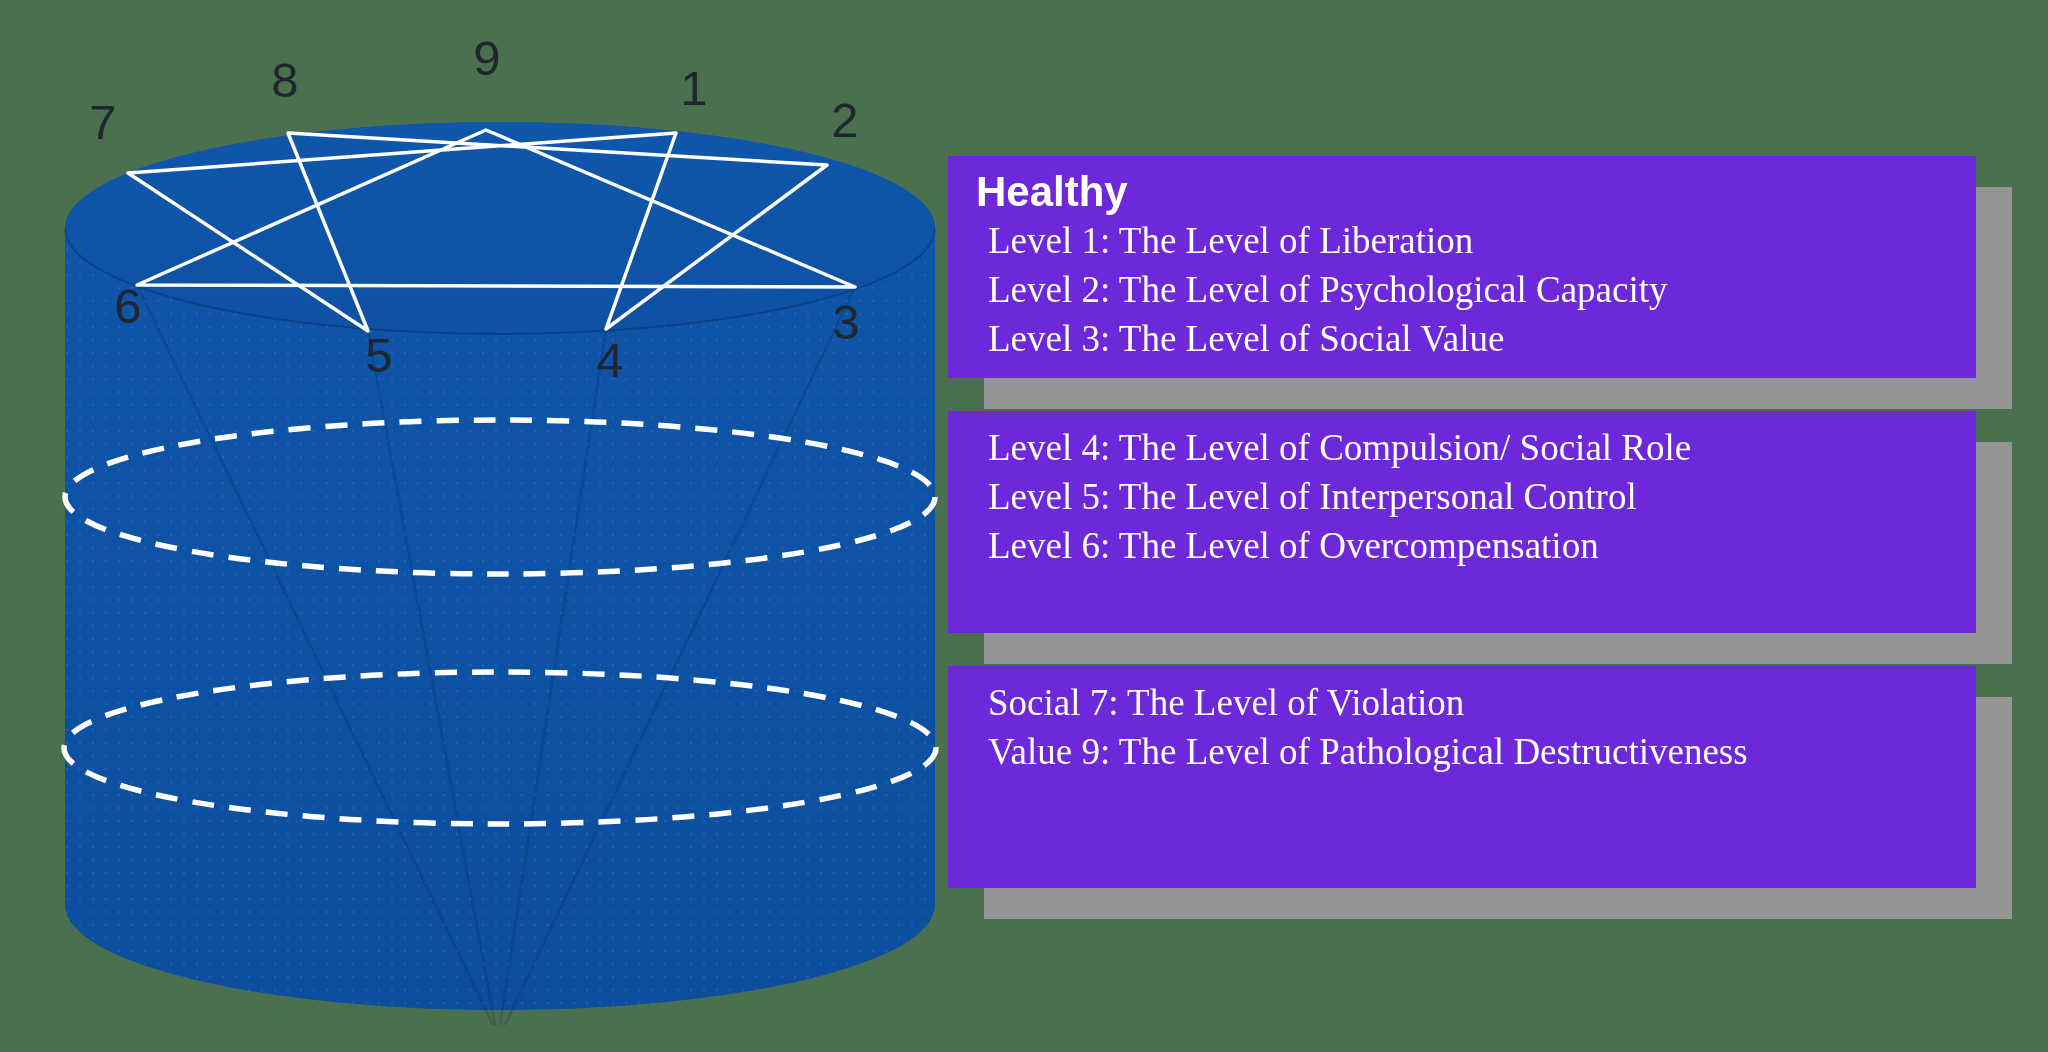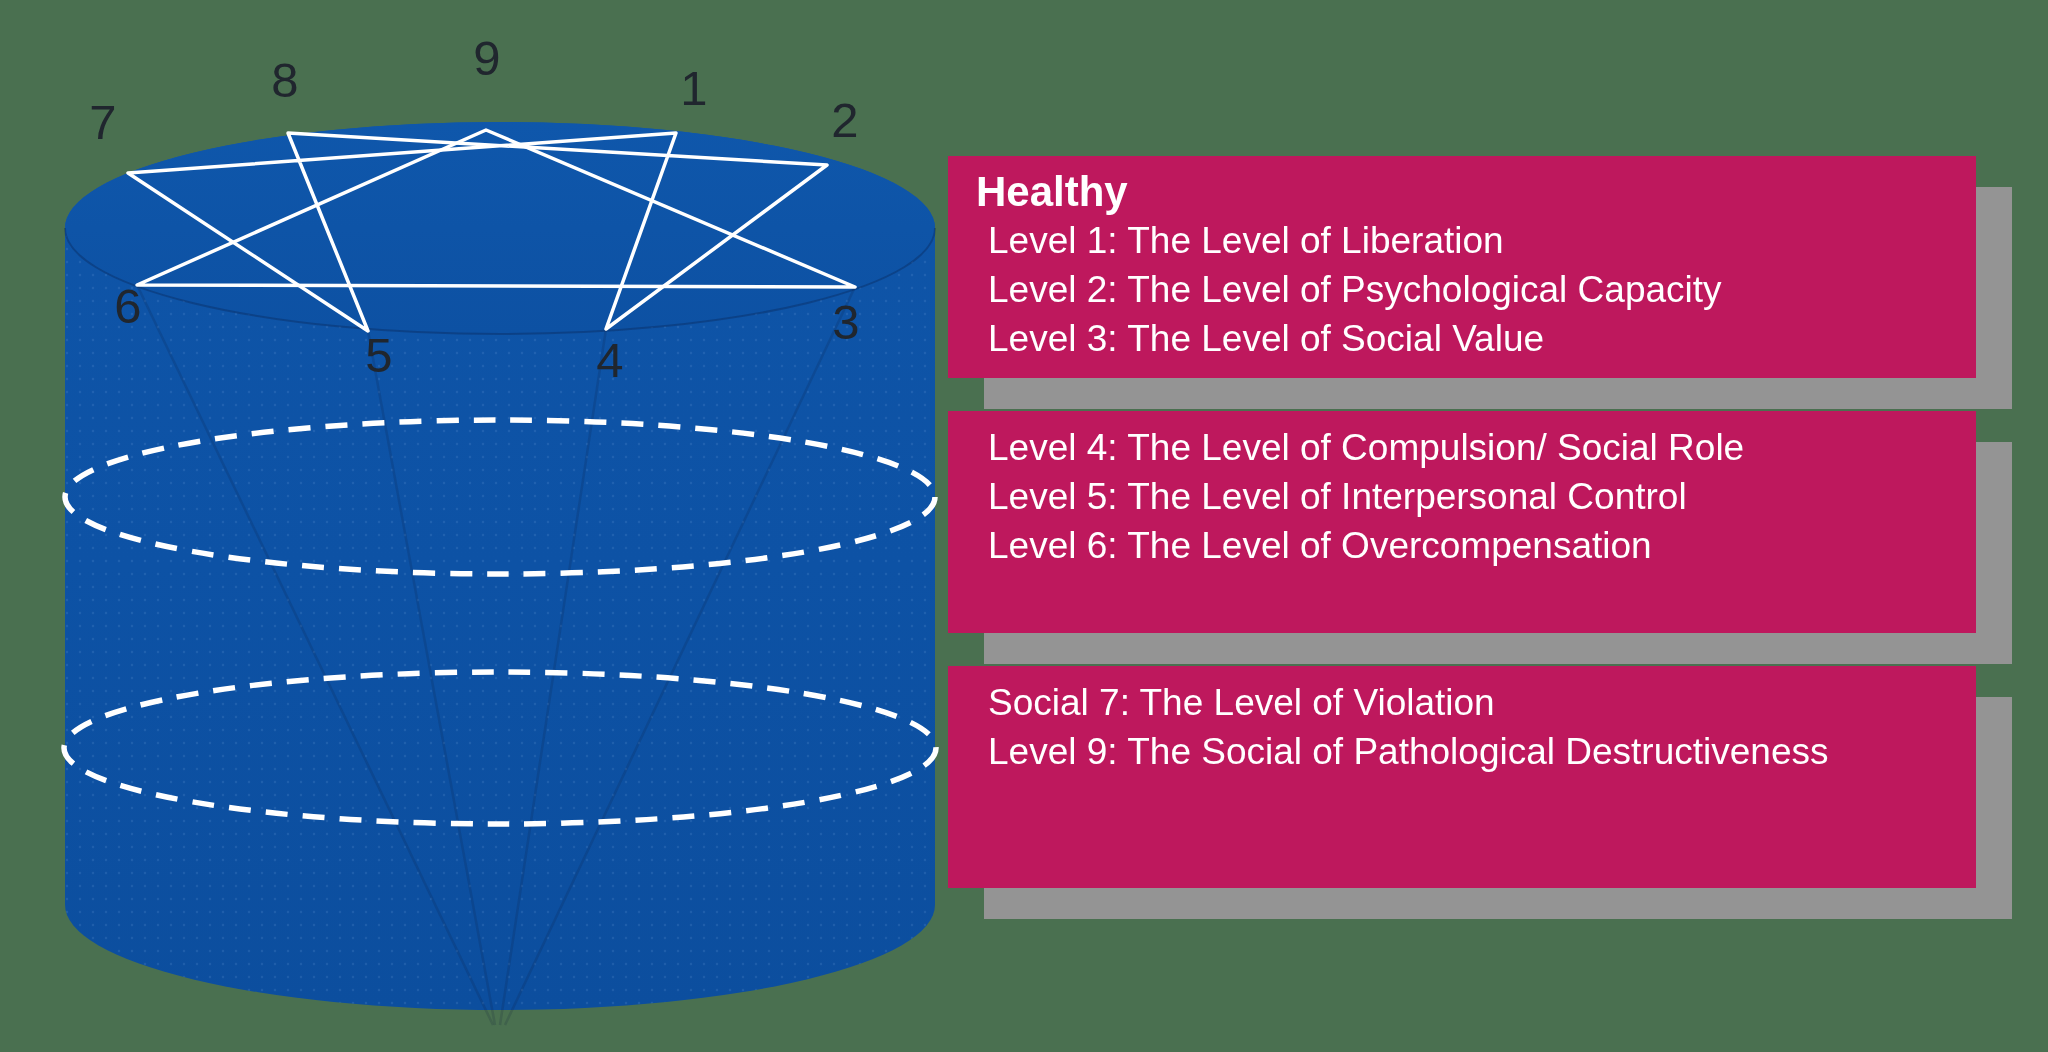--- a/index.html
+++ b/index.html
@@ -28,40 +28,41 @@
   .num.n7{left:103px;top:122px;}
   .num.n8{left:285px;top:80px;}
   .num.n9{left:487px;top:58px;}
 
   
   .panel{
     position:absolute;
     left:948px;
     width:1028px;
     height:222px;
-    background:#be185d;
+    background:#6d28d9;
     box-shadow:36px 31px 0 0 #949494;
     color:#ffffff;
     box-sizing:border-box;
     padding:12px 20px 0 28px;
   }
   .panel.p1{top:156px;}
   .panel.p2{top:411px;}
   .panel.p3{top:666px;}
   .panel-title{
     font-size:42px;
     font-weight:700;
     line-height:48px;
   }
   .panel-items{padding-left:12px;}
   .panel-item{
     font-size:37px;
     font-weight:400;
     line-height:49px;
     white-space:nowrap;
+    font-family:Liberation Serif, serif;
   }
 </style>
 </head>
 <body style="background: rgb(74, 112, 80);">
 
 <div class="stage">
 
   <svg class="cyl-svg" width="1000" height="1052" viewBox="0 0 1000 1052">
     <defs>
       <linearGradient id="gBody" x1="0" y1="0" x2="0" y2="1">
@@ -124,17 +125,17 @@
     <div class="panel-items">
       <div class="panel-item">Level 4: The Level of Compulsion/ Social Role</div>
       <div class="panel-item">Level 5: The Level of Interpersonal Control</div>
       <div class="panel-item">Level 6: The Level of Overcompensation</div>
     </div>
   </div>
 
   <div class="panel p3">
     <div class="panel-items">
       <div class="panel-item">Social 7: The Level of Violation</div>
-      <div class="panel-item">Level 9: The Social of Pathological Destructiveness</div>
+      <div class="panel-item">Value 9: The Level of Pathological Destructiveness</div>
     </div>
   </div>
 
 </div>
 
 </body></html>

